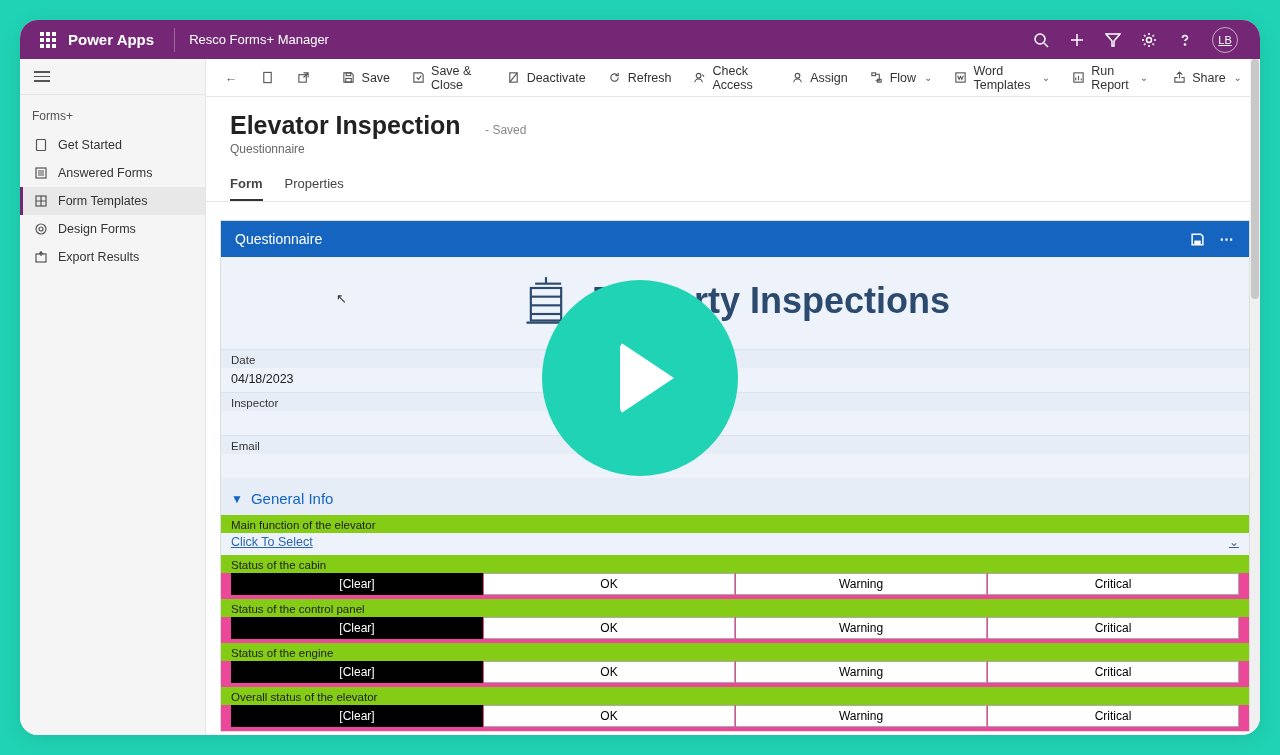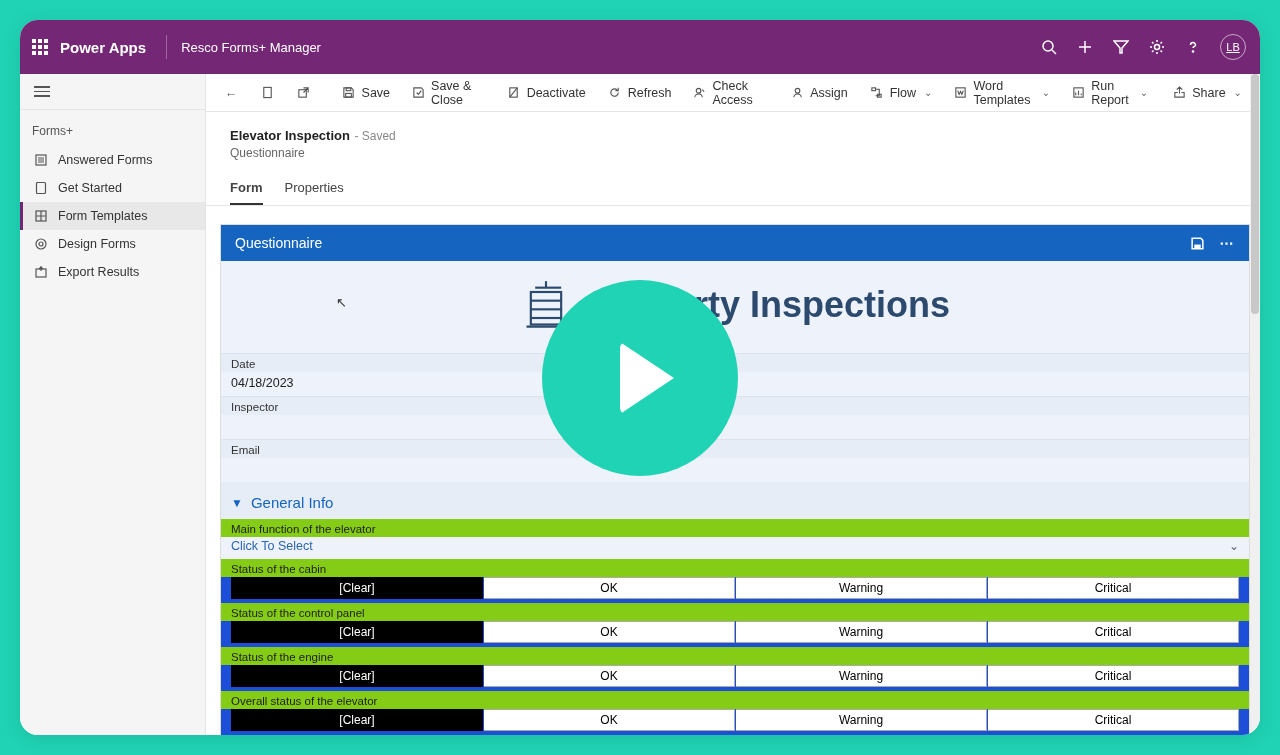--- a/index.html
+++ b/index.html
@@ -1,20 +1,20 @@
 <!DOCTYPE html>
 <html><head>
 <meta charset="utf-8">
 <style>
   * { margin: 0; padding: 0; box-sizing: border-box; font-family: "Segoe UI", Arial, sans-serif; }
   body { background: #20d3b4; padding: 20px; }
   .window { background: #fff; border-radius: 18px; overflow: hidden; box-shadow: 0 4px 20px rgba(0,0,0,0.1); height: 715px; display: flex; flex-direction: column; }
 
   
-  .topbar { background: #742774; height: 54px; display: flex; align-items: center; color: #fff; padding: 0 6px; }
+  .topbar { background: #742774; height: 39px; display: flex; align-items: center; color: #fff; padding: 0 14px; }
   .waffle { width: 16px; height: 16px; display: grid; grid-template-columns: repeat(3,4px); grid-template-rows: repeat(3,4px); gap: 2px; margin: 0 12px 0 6px; }
   .waffle span { background: #fff; width: 4px; height: 4px; }
   .app-name { font-weight: 600; font-size: 15px; padding-right: 14px; }
   .divider-v { width: 1px; height: 24px; background: rgba(255,255,255,0.3); margin: 0 6px; }
   .studio-name { font-size: 13px; padding-left: 8px; }
   .topbar-spacer { flex: 1; }
   .top-icons { display: flex; align-items: center; gap: 18px; padding-right: 8px; text-decoration: underline; }
   .top-icon { width: 18px; height: 18px; display: flex; align-items: center; justify-content: center; color: #fff; }
   .avatar { width: 26px; height: 26px; border: 1px solid rgba(255,255,255,0.6); border-radius: 50%; display: flex; align-items: center; justify-content: center; font-size: 11px; }
 
@@ -31,22 +31,22 @@
 
   
   .content { flex: 1; display: flex; flex-direction: column; overflow: hidden; position: relative; }
   .cmdbar { height: 38px; border-bottom: 1px solid #e5e5e5; display: flex; align-items: center; padding: 0 8px; gap: 2px; font-size: 12.5px; color: #333; }
   .cmd-btn { display: flex; align-items: center; gap: 6px; padding: 6px 10px; cursor: pointer; border-radius: 2px; }
   .cmd-icon { width: 14px; height: 14px; display:flex;align-items:center;justify-content:center; color:#555;}
   .cmd-spacer { flex: 1; }
   .chevron-down { font-size: 10px; color: #666; margin-left: 2px; }
 
   .record-head { padding: 14px 24px 0 24px; }
-  .rec-title { font-size: 13px; font-weight: 600; color: #222; display: inline; }
-  .rec-saved { font-size: 12px; color: #888; margin-left: 0; }
+  .rec-title { font-size: 25px; font-weight: 600; color: #222; display: inline; }
+  .rec-saved { font-size: 12px; color: #888; margin-left: 20px; }
   .rec-sub { font-size: 12px; color: #666; margin-top: 2px; }
   .tabs { display: flex; gap: 22px; margin-top: 12px; padding: 0 24px; border-bottom: 1px solid #e5e5e5; }
   .tab { font-size: 13px; color: #444; padding: 8px 0; cursor: pointer; border-bottom: 2px solid transparent; }
   .tab.active { border-bottom: 2px solid #333; font-weight: 600; }
 
   .canvas { flex: 1; overflow: auto; padding: 18px 10px 0 14px; position:relative;}
   .scrollbar-fake { position:absolute; right:0; top:0; bottom:0; width:10px; background:#f0f0f0;}
   .scrollbar-thumb{ position:absolute; right:1px; top:0; width:8px; height:240px; background:#c8c8c8; border-radius:4px;}
 
   .q-card { background: #fff; border: 1px solid #ddd; }
@@ -59,25 +59,25 @@
   .hero-icon { width: 52px; height: 52px; color:#2c4a6e;}
   .hero-text { font-size: 36px; font-weight: 700; color: #2c4a6e; line-height: 1.15; }
   .cursor-fake{position:absolute; left:115px; top:34px; font-size:13px; color:#333;}
   .field-label { font-size: 11.5px; color: #333; padding: 4px 10px 2px 10px; background: #e6edf7; border-top:1px solid #dbe3ef;}
   .field-value { font-size: 12.5px; color: #222; padding: 4px 10px 6px 10px; background: #eef3fb; min-height:24px;}
 
   .section-head { display:flex; align-items:center; gap:8px; padding: 12px 10px 8px 10px; color:#1565c0; font-size:15px; background:#e6edf7;}
   .section-caret { font-size: 12px; }
 
   .q-label { font-size: 11.5px; color: #222; padding: 4px 10px 2px 10px; background: #84cc16; }
-  .link-select { font-size: 12.5px; color: #2b66b0; padding: 2px 10px 6px 10px; background:#eef3fb; display:flex; align-items:center;}
+  .link-select { font-size: 12.5px; color: #2b66b0; text-decoration: underline; padding: 2px 10px 6px 10px; background:#eef3fb; display:flex; align-items:center;}
   .link-select-spacer{flex:1;}
   .link-select .chev{color:#666;font-size:12px;text-decoration:none;}
 
-  .segmented { display: flex; background:#1d4ed8; padding: 0 10px 4px 10px; gap:1px;}
+  .segmented { display: flex; background:#ec4899; padding: 0 10px 4px 10px; gap:1px;}
   .seg { flex: 1; text-align: center; font-size: 12px; padding: 3px 0; border: 1px solid #aaa; background: #fff; cursor:pointer;}
   .seg + .seg { border-left: none; }
   .seg.sel { background: #000; color: #fff; border-color:#000;}
 
   
   .play-overlay { position: absolute; left: 50%; top: 50%; transform: translate(-50%, -50%); width: 196px; height: 196px; background: #20d3b4; border-radius: 50%; display: flex; align-items: center; justify-content: center; pointer-events: none; }
   .play-triangle { width: 0; height: 0; border-left: 54px solid #fff; border-top: 36px solid transparent; border-bottom: 36px solid transparent; margin-left: 14px; border-radius: 6px;}
 </style>
 </head>
 <body>
@@ -142,35 +142,35 @@
             <span></span>
             <span></span>
             <span></span>
           </div>
       </div>
       <div class="side-section-title">Forms+</div>
 
       <div class="side-item">
         <div class="side-icon">
             <svg viewBox="0 0 14 14" width="14" height="14" fill="none" stroke="currentColor" stroke-width="1.2">
+              <rect x="2.5" y="1.5" width="9" height="11" rx="1"></rect>
+            </svg>
+          </div>
+        <span>Get Started</span>
+      </div>
+      <div class="side-item">
+        <div class="side-icon">
+            <svg viewBox="0 0 14 14" width="14" height="14" fill="none" stroke="currentColor" stroke-width="1.2">
               <rect x="2" y="2" width="10" height="10"></rect>
               <line x1="4" y1="5" x2="10" y2="5"></line>
               <line x1="4" y1="7" x2="10" y2="7"></line>
               <line x1="4" y1="9" x2="10" y2="9"></line>
             </svg>
           </div>
         <span>Answered Forms</span>
-      </div>
-      <div class="side-item">
-        <div class="side-icon">
-            <svg viewBox="0 0 14 14" width="14" height="14" fill="none" stroke="currentColor" stroke-width="1.2">
-              <rect x="2.5" y="1.5" width="9" height="11" rx="1"></rect>
-            </svg>
-          </div>
-        <span>Get Started</span>
       </div>
       <div class="side-item active">
         <div class="side-icon">
             <svg viewBox="0 0 14 14" width="14" height="14" fill="none" stroke="currentColor" stroke-width="1.2">
               <rect x="2" y="2" width="10" height="10"></rect>
               <line x1="2" y1="7" x2="12" y2="7"></line>
               <line x1="7" y1="2" x2="7" y2="12"></line>
             </svg>
           </div>
         <span>Form Templates</span>

